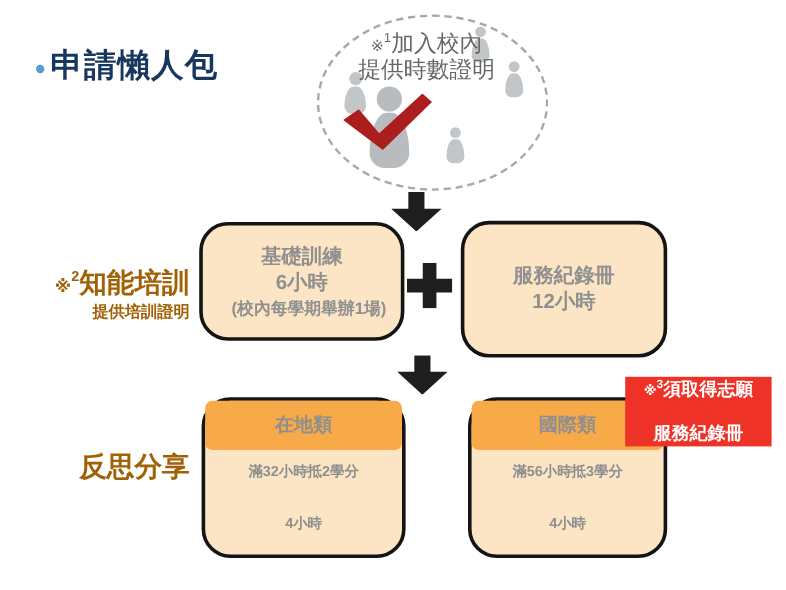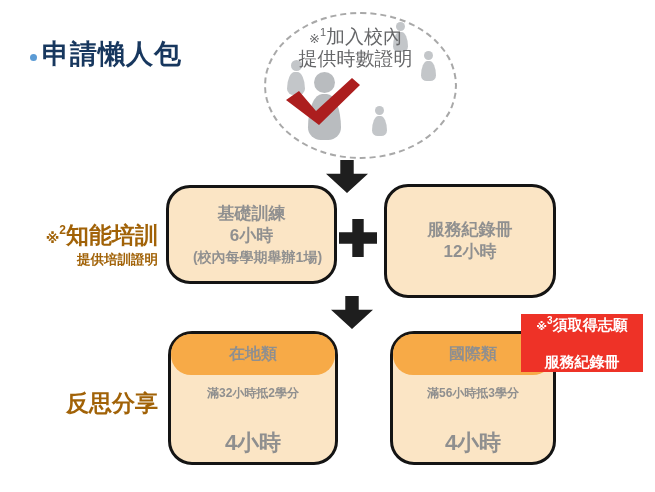--- a/index.html
+++ b/index.html
@@ -61,44 +61,44 @@
 
   
   .bbox {
     position:absolute; background:#FBE5C5; border:3px solid #141414; border-radius:24px;
     box-sizing:border-box; color:#8F8F8F; font-weight:bold;
   }
   .bbox-local { left:168px; top:331px; width:170px; height:134px; }
   .bbox-intl { left:390px; top:331px; width:166px; height:134px; }
   .bbox-header {
     position:absolute; left:0; right:0; top:0; height:41px; background:#F7AA47;
-    border-radius:20px; display:flex; align-items:center; justify-content:center;
+    border-radius:6px; display:flex; align-items:center; justify-content:center;
     font-size:16px;
   }
   .bbox-line1 { position:absolute; top:51px; left:0; right:0; text-align:center; font-size:12px; }
-  .bbox-line2 { position:absolute; top:94px; left:0; right:0; text-align:center; font-size:22px; }
+  .bbox-line2 { position:absolute; top:94px; left:0; right:0; text-align:center; font-size:12px; }
 
   
   .badge {
     position:absolute; left:521px; top:314px; width:122px; height:58px; background:#EE3227;
     color:#ffffff; font-weight:bold; font-size:15px; line-height:1.35; z-index:6;
     display:flex; flex-direction:column; align-items:center; justify-content:space-between; text-align:center;
   }
   .badge .marker { font-size:11px; }
   .badge sup { font-size:10px; }
 
   
   .side-label { position:absolute; left:6px; width:152px; text-align:right; color:#a16207; font-weight:bold; }
   .side-label-training { top:222px; }
   .side-label-service { top:372px; }
   .side-title { font-size:23px; line-height:1.2; }
   .side-title .marker { font-size:14px; }
   .side-title sup { font-size:12px; }
   .side-sub { font-size:13.5px; margin-top:1px; }
-  .side-title-2 { margin-top:18px; }
+  .side-title-2 { margin-top:4px; }
 </style>
 </head>
 <body>
 
 <div class="canvas">
 
   <div class="title-row">
     <span class="bullet-dot"></span>
     <span class="title-text">申請懶人包</span>
   </div>

